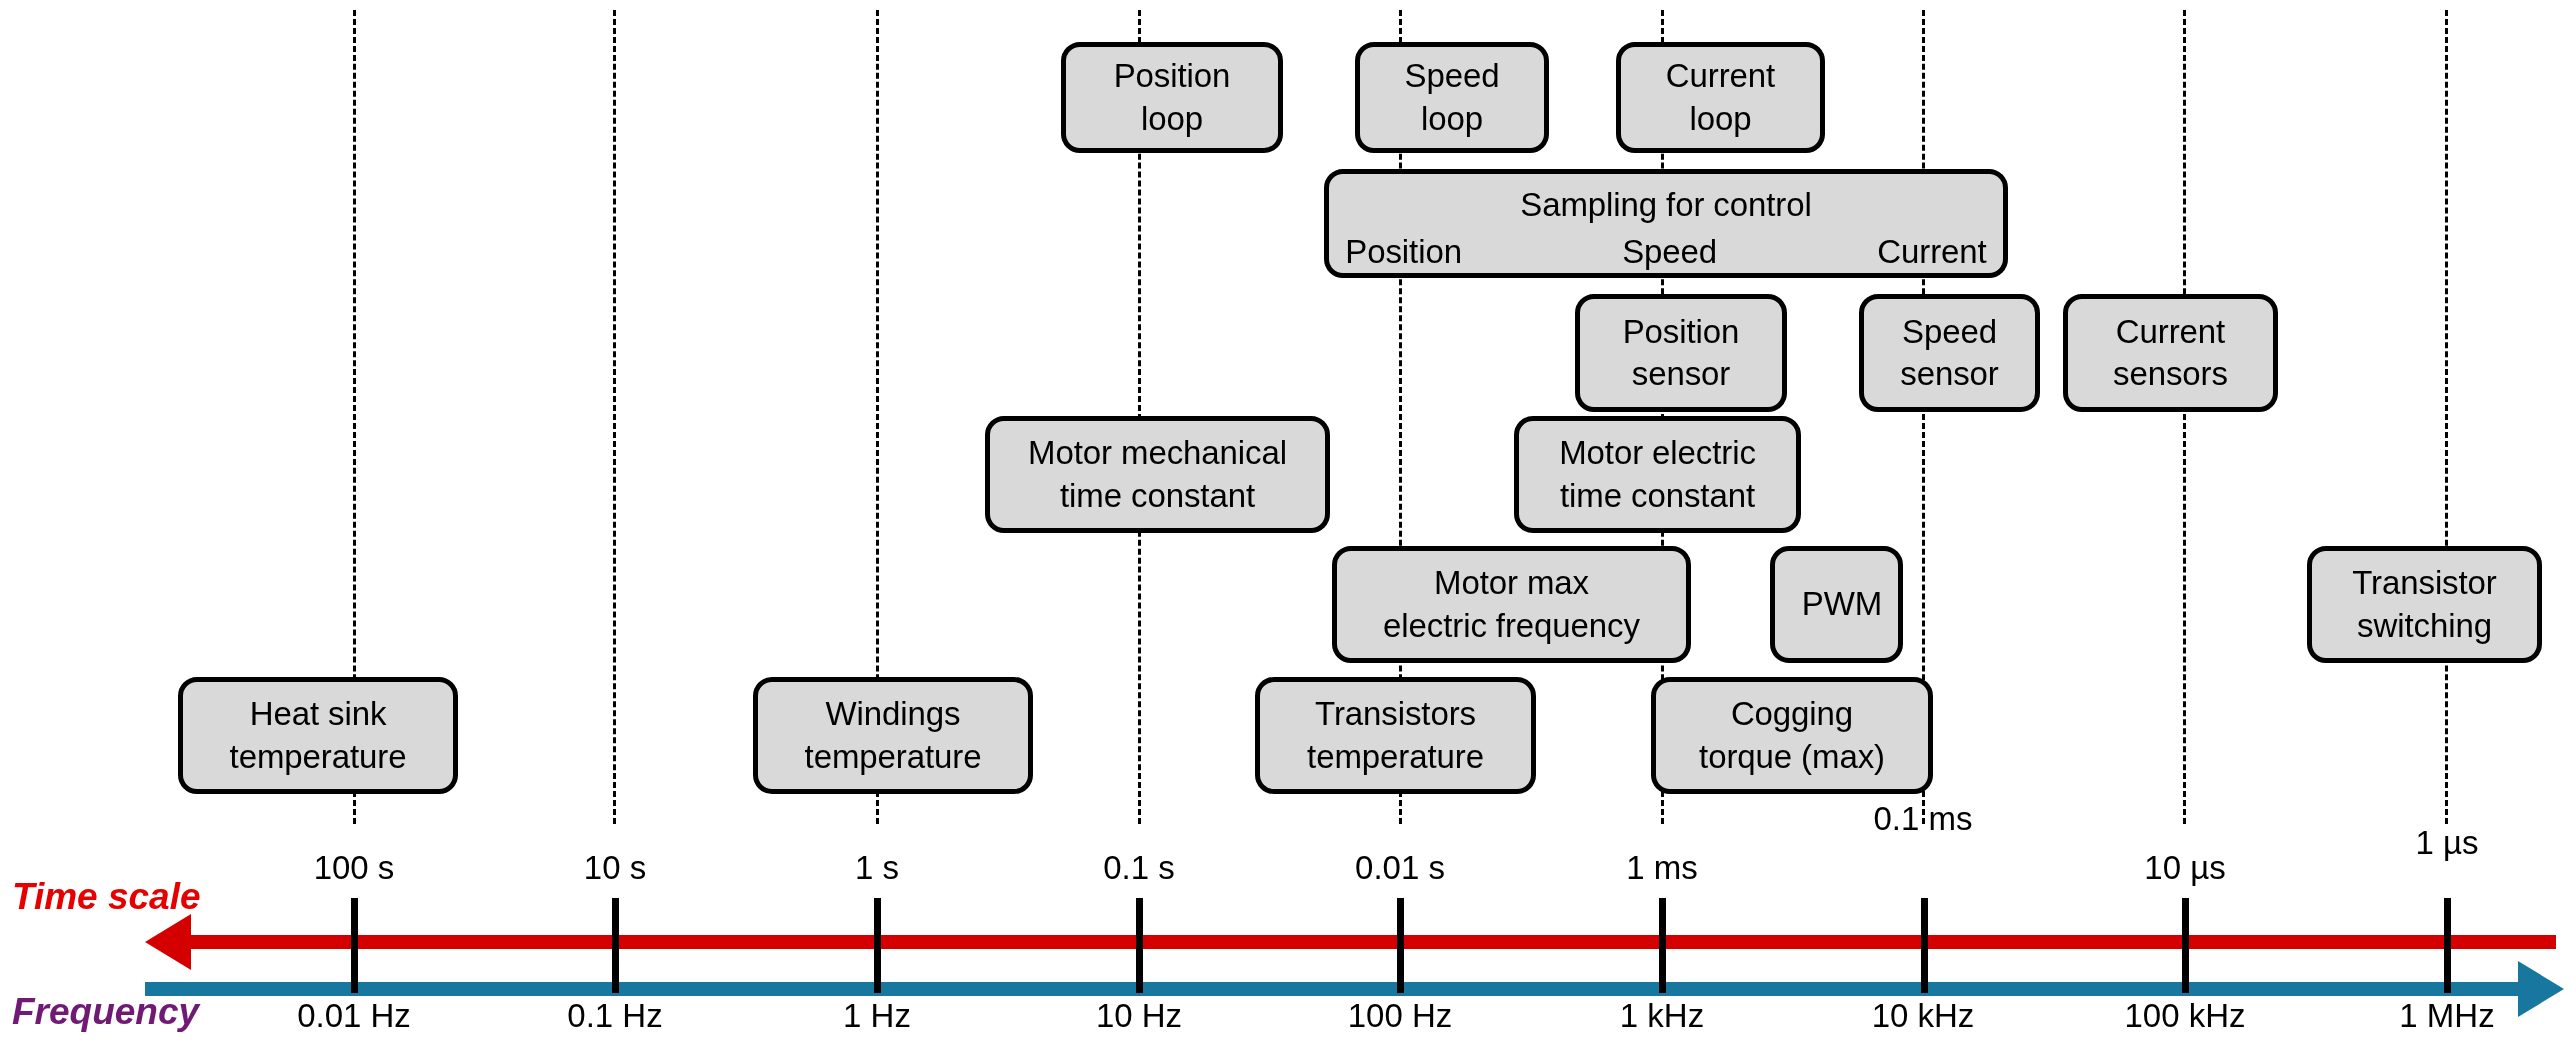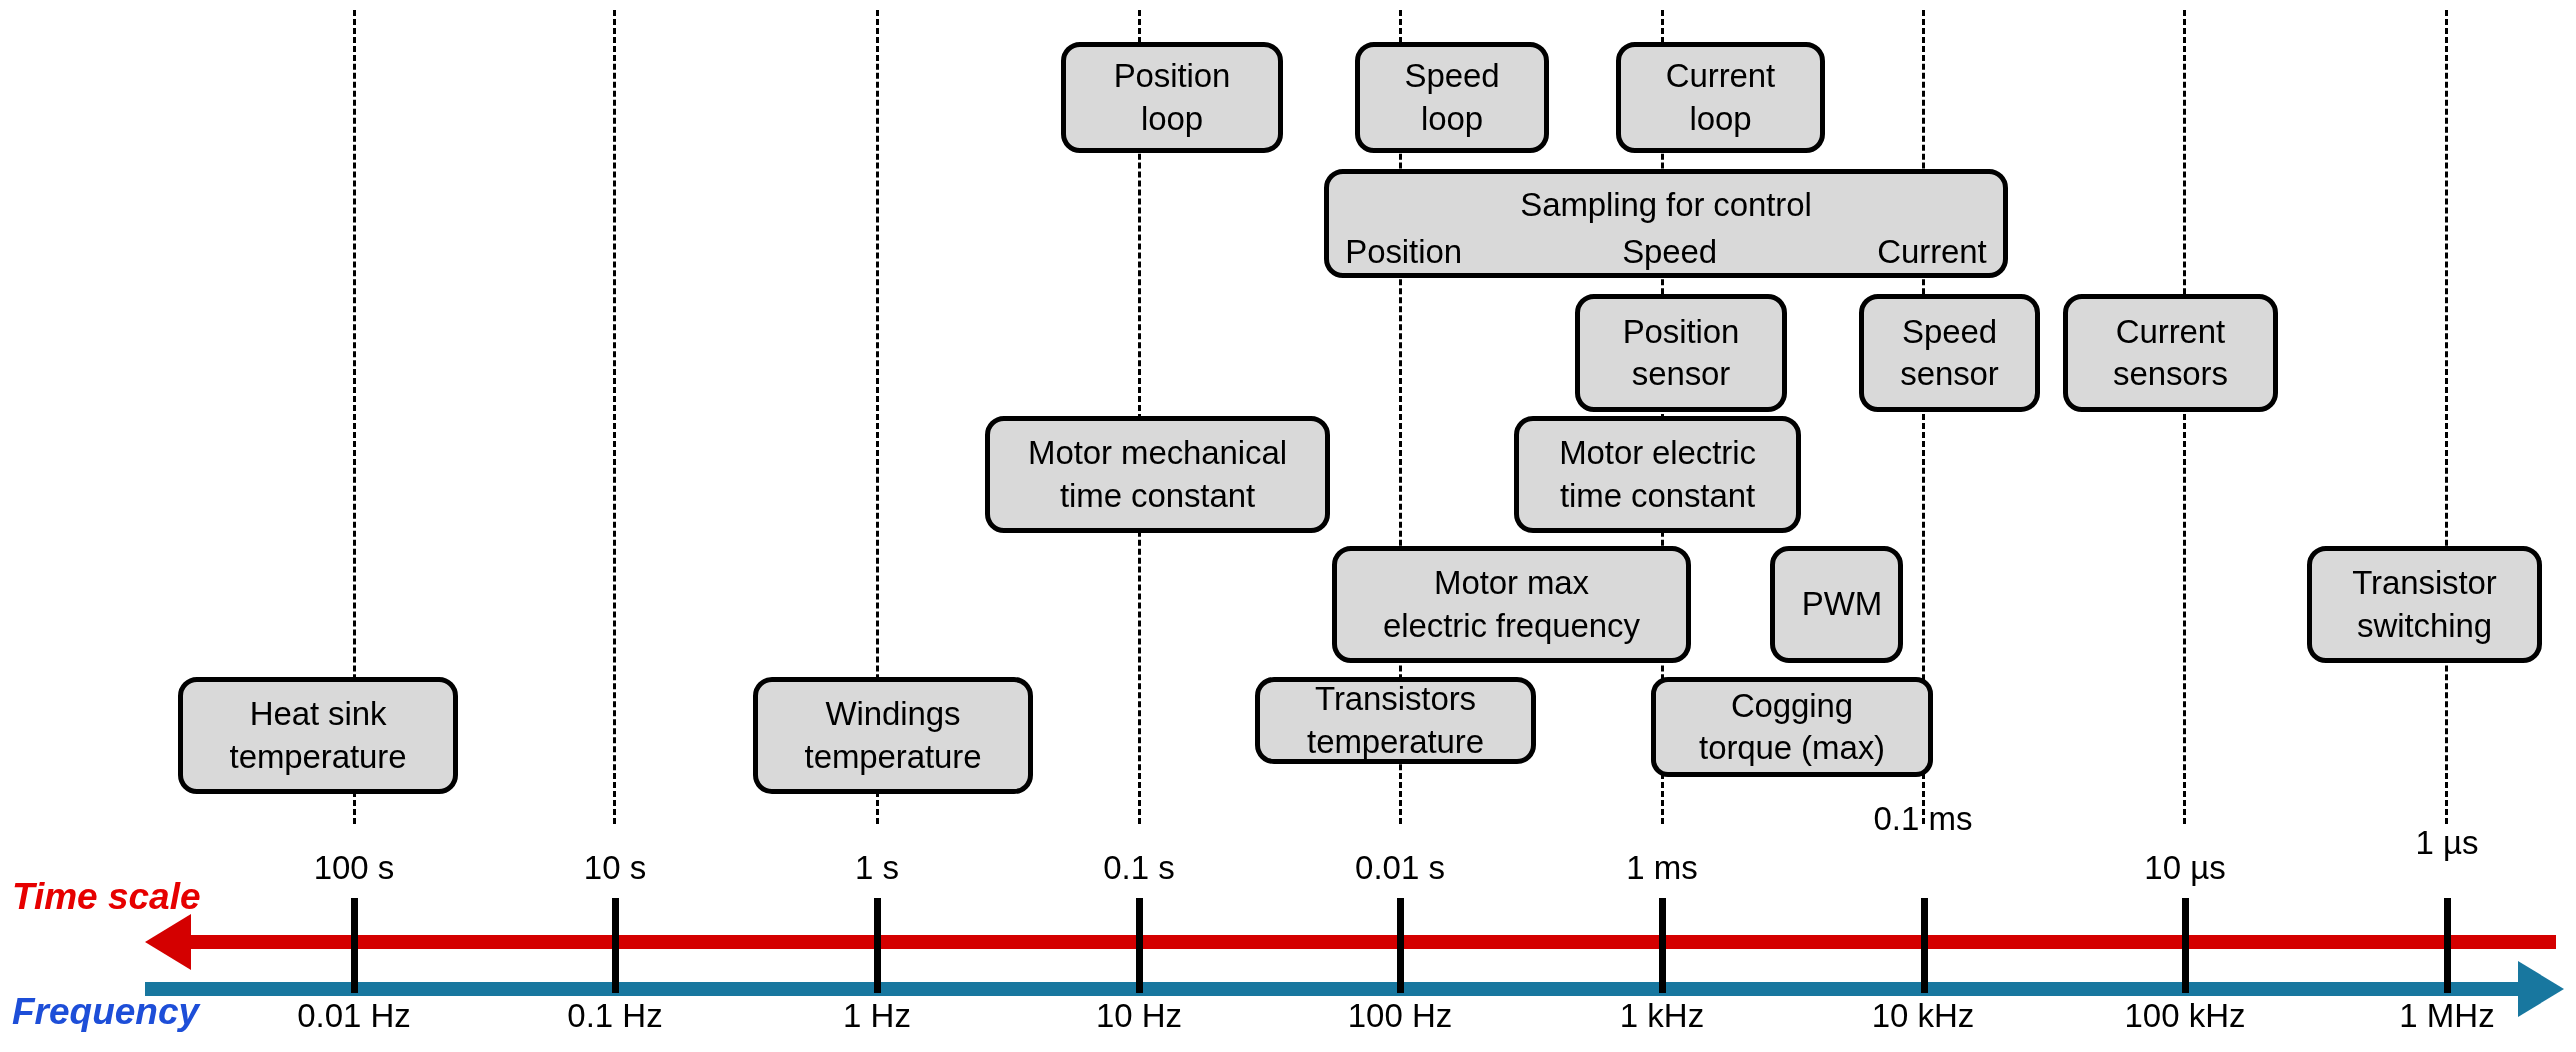--- a/index.html
+++ b/index.html
@@ -88,21 +88,21 @@
     border-left:46px solid #18779f;
   }
   .axis-label{
     position:absolute;
     font-style:italic;
     font-weight:bold;
     font-size:37px;
     white-space:nowrap;
   }
   .axis-label.time{color:#e60000;}
-  .axis-label.freq{color:#1d4ed8;}
+  .axis-label.freq{color:#701a75;}
 
   .tick-text{
     position:absolute;
     font-size:33px;
     color:#000000;
     transform:translateX(-50%);
     white-space:nowrap;
   }
 </style>
 </head>
@@ -129,22 +129,22 @@
       <div class="node" style="left: 1575px; top: 294px; width: 212px; height: 118px;"><span class="ln">Position</span><span class="ln">sensor</span></div>
       <div class="node" style="left: 1859px; top: 294px; width: 181px; height: 118px;"><span class="ln">Speed</span><span class="ln">sensor</span></div>
       <div class="node" style="left: 2063px; top: 294px; width: 215px; height: 118px;"><span class="ln">Current</span><span class="ln">sensors</span></div>
       <div class="node" style="left: 985px; top: 416px; width: 345px; height: 117px;"><span class="ln">Motor mechanical</span><span class="ln">time constant</span></div>
       <div class="node" style="left: 1514px; top: 416px; width: 287px; height: 117px;"><span class="ln">Motor electric</span><span class="ln">time constant</span></div>
       <div class="node" style="left: 1332px; top: 546px; width: 359px; height: 117px;"><span class="ln">Motor max</span><span class="ln">electric frequency</span></div>
       <div class="node" style="left: 1770px; top: 546px; width: 133px; height: 117px; padding-left: 11px;"><span class="ln">PWM</span></div>
       <div class="node" style="left: 2307px; top: 546px; width: 235px; height: 117px;"><span class="ln">Transistor</span><span class="ln">switching</span></div>
       <div class="node" style="left: 178px; top: 677px; width: 280px; height: 117px;"><span class="ln">Heat sink</span><span class="ln">temperature</span></div>
       <div class="node" style="left: 753px; top: 677px; width: 280px; height: 117px;"><span class="ln">Windings</span><span class="ln">temperature</span></div>
-      <div class="node" style="left: 1255px; top: 677px; width: 281px; height: 87px;"><span class="ln">Transistors</span><span class="ln">temperature</span></div>
-      <div class="node" style="left: 1651px; top: 677px; width: 282px; height: 100px; border-radius: 17px;"><span class="ln">Cogging</span><span class="ln">torque (max)</span></div>
+      <div class="node" style="left: 1255px; top: 677px; width: 281px; height: 117px;"><span class="ln">Transistors</span><span class="ln">temperature</span></div>
+      <div class="node" style="left: 1651px; top: 677px; width: 282px; height: 117px;"><span class="ln">Cogging</span><span class="ln">torque (max)</span></div>
     </div>
 
   <div class="node sampling" id="sampling" style="left: 1324px; top: 169px; width: 684px; height: 109px;">
     <span class="title">Sampling for control</span>
     <div class="row">
       <span>Position</span>
       <span>Speed</span>
       <span>Current</span>
     </div>
   </div>

